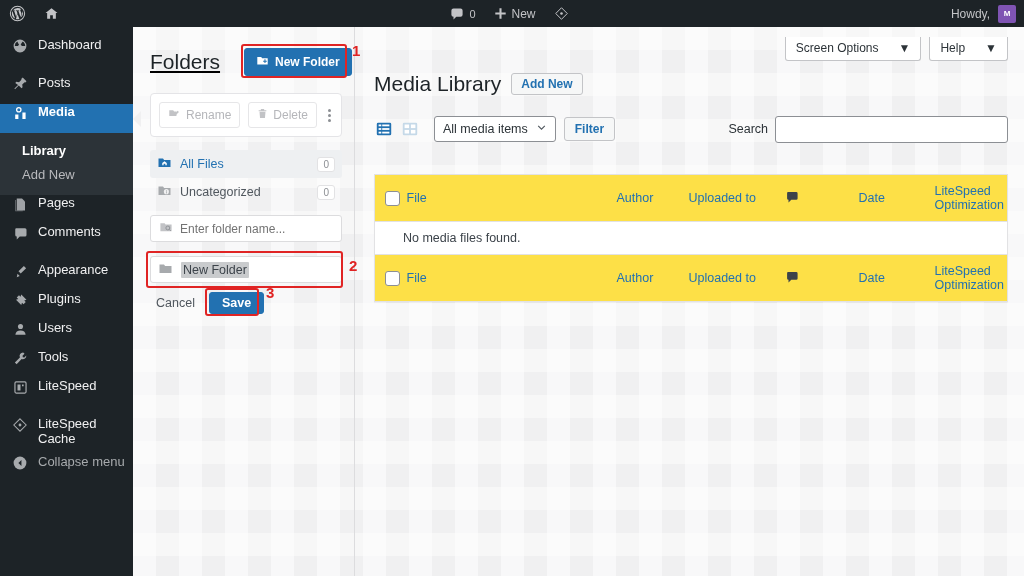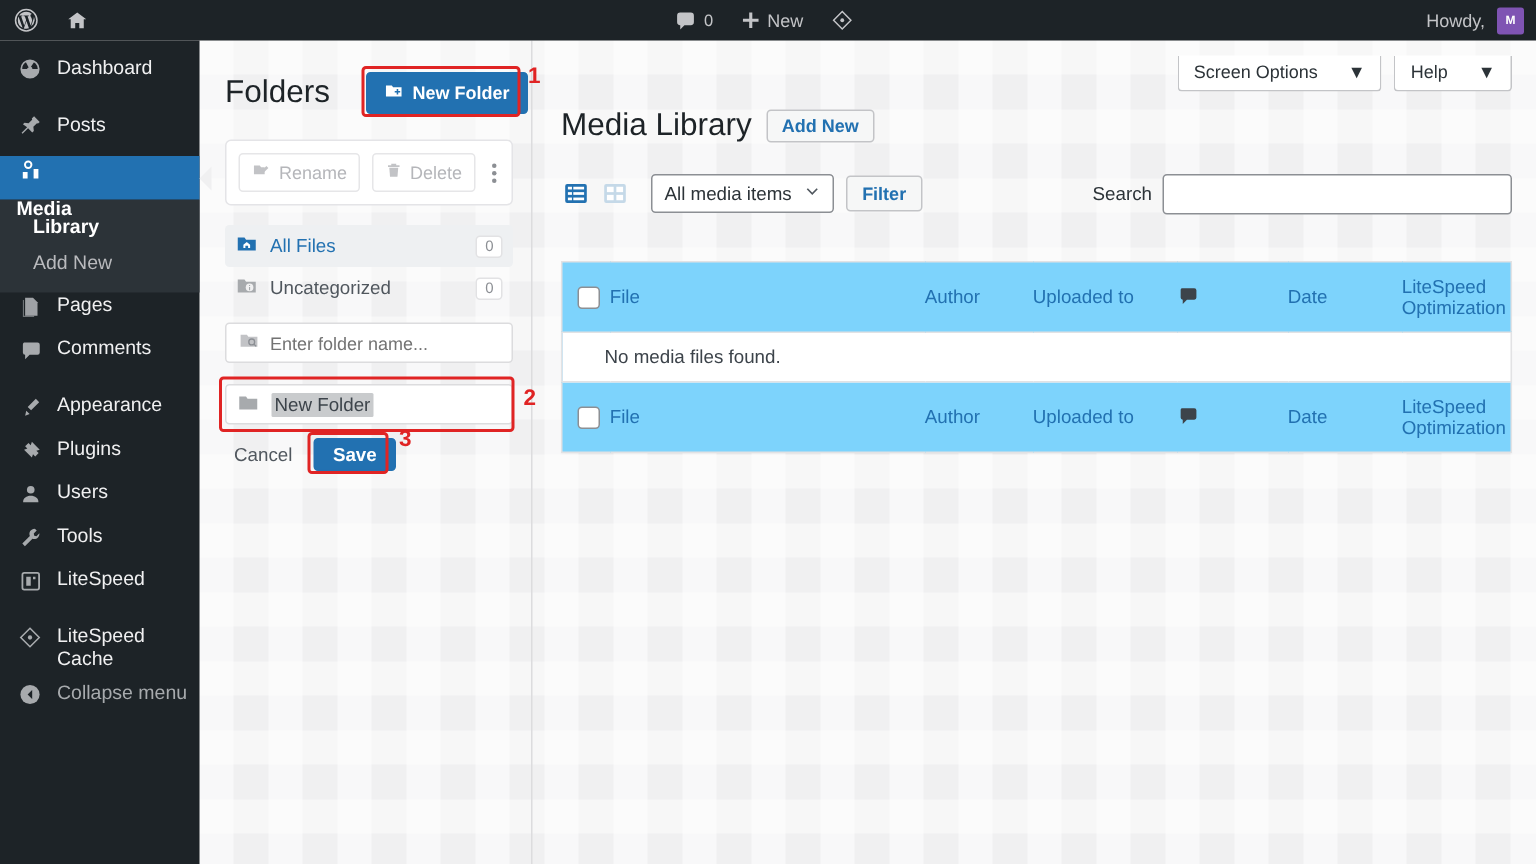--- a/index.html
+++ b/index.html
@@ -42,21 +42,21 @@
   .menu-item {
     display: flex; align-items: flex-start; gap: 9px;
     height: 29px; padding: 0 0 0 11px; color: #f0f0f1; font-size: 13px;
     position: relative;
   }
   .menu-item .mi-ico {
     width: 18px; height: 18px; display: flex; align-items: center;
     justify-content: center; color: #a7aaad; flex: 0 0 18px;
   }
   .menu-item.current {
-    background: #2271b1; color: #fff; font-weight: 600; flex-direction: column;
+    background: #2271b1; color: #fff; font-weight: 600;
   }
   .menu-item.current .mi-ico { color: #fff; }
   .menu-item.current::after {
     content: ""; position: absolute; right: -8px; top: 50%;
     margin-top: -8px; border: 8px solid transparent;
     border-right-color: #f0f0f1; border-left: 0;
   }
   .menu-sep { height: 9px; }
   .submenu { background: #2c3338; padding: 6px 0 8px 0; }
   .submenu-item {
@@ -76,21 +76,21 @@
       linear-gradient(rgba(255,255,255,.45) 50%, rgba(0,0,0,0) 50%);
     background-size: 46px 46px, 46px 46px;
   }
 
   
   .folders {
     position: absolute; top: 27px; left: 133px; width: 222px; height: 549px;
     border-right: 1px solid #dcdcde; z-index: 10;
     padding: 16px 12px 0 17px;
   }
-  .folders-head { display: flex; align-items: center; height: 38px; }
+  .folders-head { display: flex; align-items: center; height: 38px; text-decoration: underline; }
   .folders-title { font-size: 21px; font-weight: 400; color: #1d2327; }
   .new-folder-wrap { position: relative; margin-left: 24px; }
   .btn-newfolder {
     display: inline-flex; align-items: center; gap: 6px;
     background: #2271b1; color: #fff; border: 1px solid #2271b1;
     border-radius: 3px; font-size: 12px; font-weight: 600;
     padding: 5px 11px; line-height: 14px; white-space: nowrap;
   }
   .annot {
     position: absolute; border: 2px solid #e02424; border-radius: 3px;
@@ -195,21 +195,21 @@
   .search-wrap { margin-left: auto; display: flex; align-items: center; gap: 7px; }
   .search-label { font-size: 12.5px; color: #2c3338; }
   .search-input {
     width: 233px; height: 27px; border: 1px solid #8c8f94; background: #fff;
     border-radius: 3px;
   }
 
   
   .media-table {
     margin-top: 31px; width: 100%; border-collapse: collapse;
-    background: #7dd3fc; border: 1px solid #e2e2e4;
+    background: #fde047; border: 1px solid #e2e2e4;
     box-shadow: 0 1px 1px rgba(0,0,0,.04);
   }
   .media-table th, .media-table td {
     font-size: 12.5px; font-weight: 400; text-align: left;
     padding: 9px 0; color: #2271b1;
   }
   .media-table th.col-cb, .media-table td.col-cb { width: 32px; padding-left: 10px; }
   .col-file { width: 210px; }
   .col-author { width: 72px; }
   .col-uploaded { width: 96px; }

